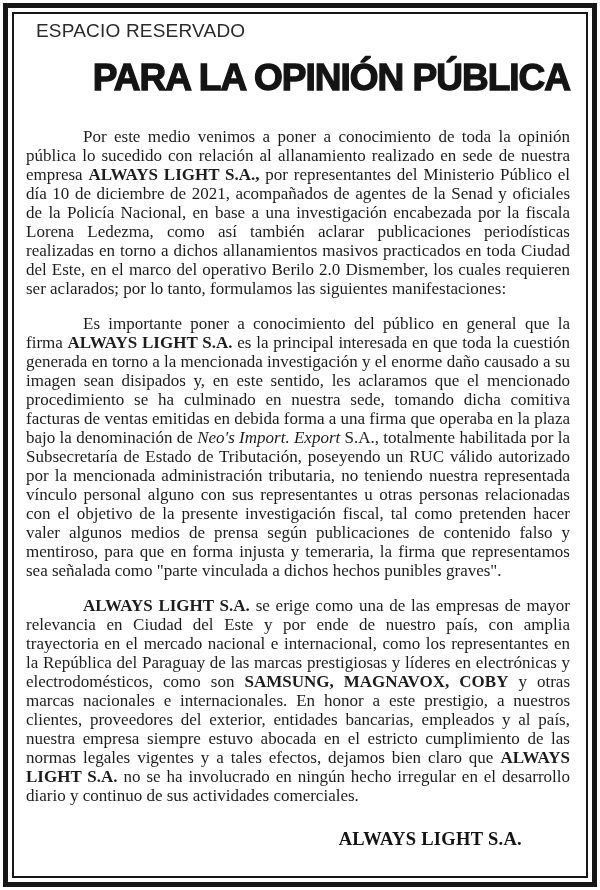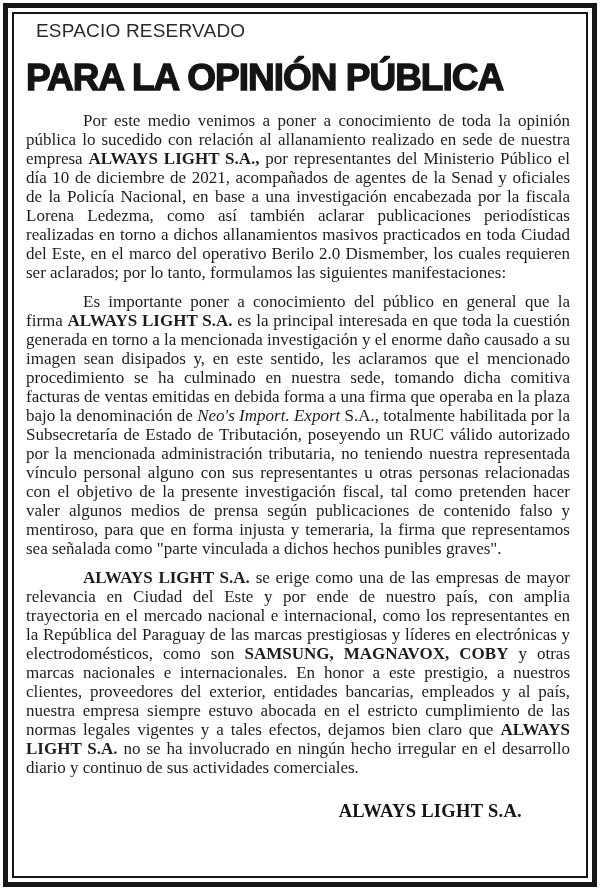--- a/index.html
+++ b/index.html
@@ -37,37 +37,37 @@
     color:#2a2a2a;
     margin:0 0 0 10px;
     letter-spacing:0.2px;
   }
   .title{
     font-family:"Liberation Sans",sans-serif;
     font-weight:bold;
     font-size:37px;
     line-height:42px;
     letter-spacing:-1px;
-    text-align:left;
+    text-align:right;
     margin:15px 0 0 0;
     color:#141414;
     -webkit-text-stroke:1.3px #141414;
     white-space:nowrap;
   }
   .doc-body{
     margin-top:12px;
     font-family:"Liberation Serif",serif;
     font-size:17px;
     line-height:19px;
     color:var(--ink);
     text-align:justify;
     hyphens:none;
   }
   .para{
-    margin:0 0 10px 0;
+    margin:16px 0 10px 0;
     text-indent:57px;
   }
   .para strong{font-weight:bold;}
   .para em{}
   .signature{
     font-family:"Liberation Serif",serif;
     font-weight:bold;
     font-size:18.5px;
     color:#141414;
     text-align:right;

